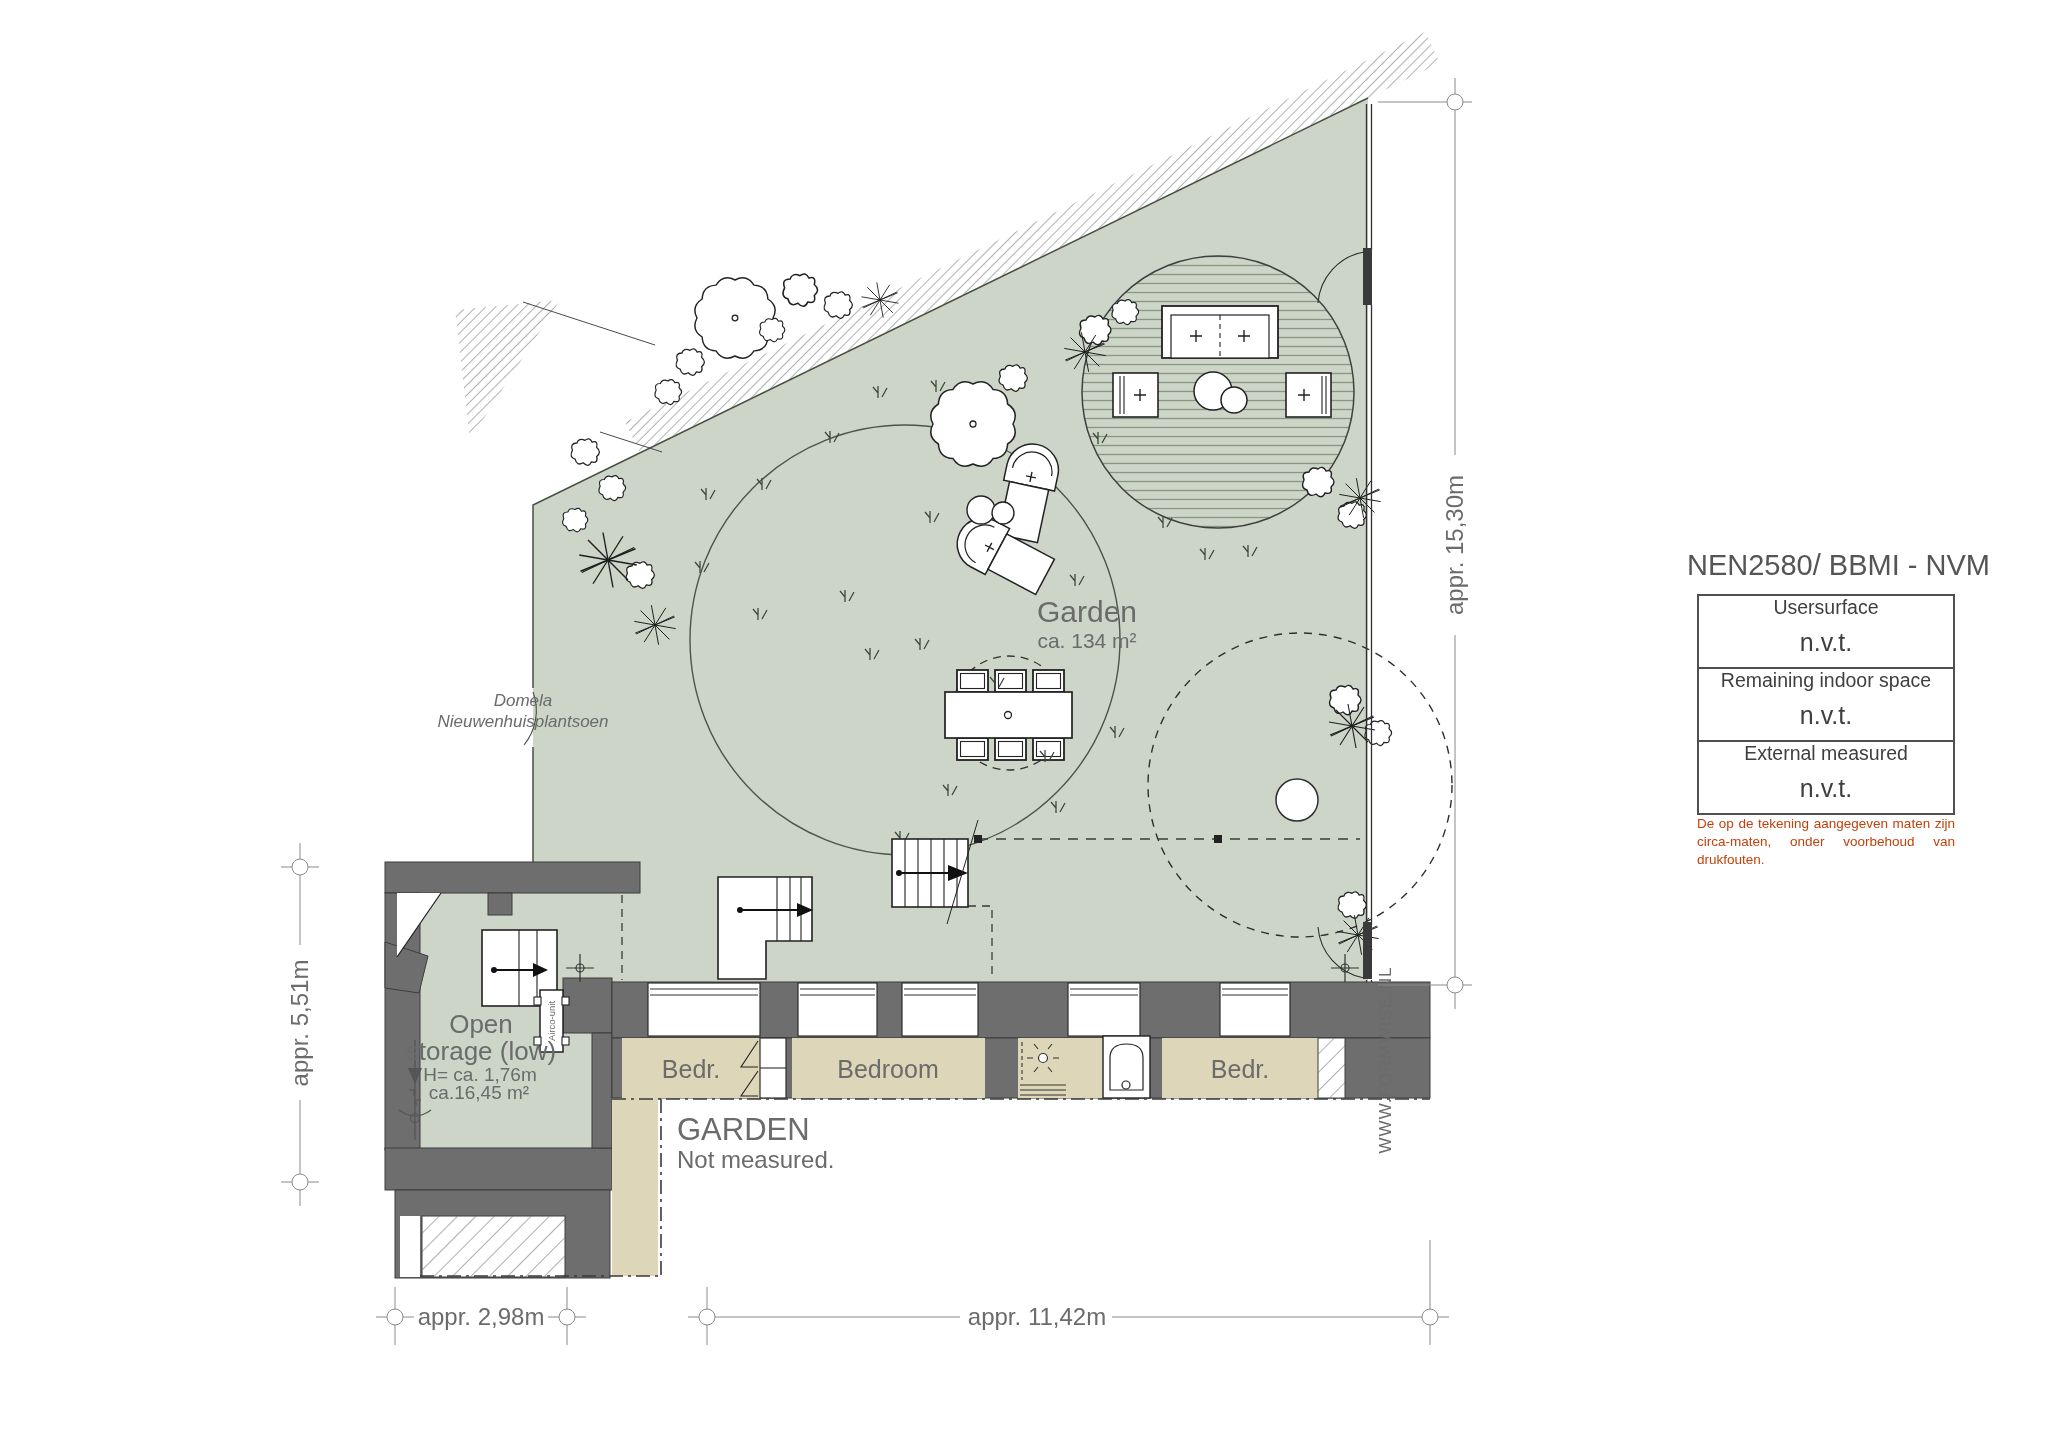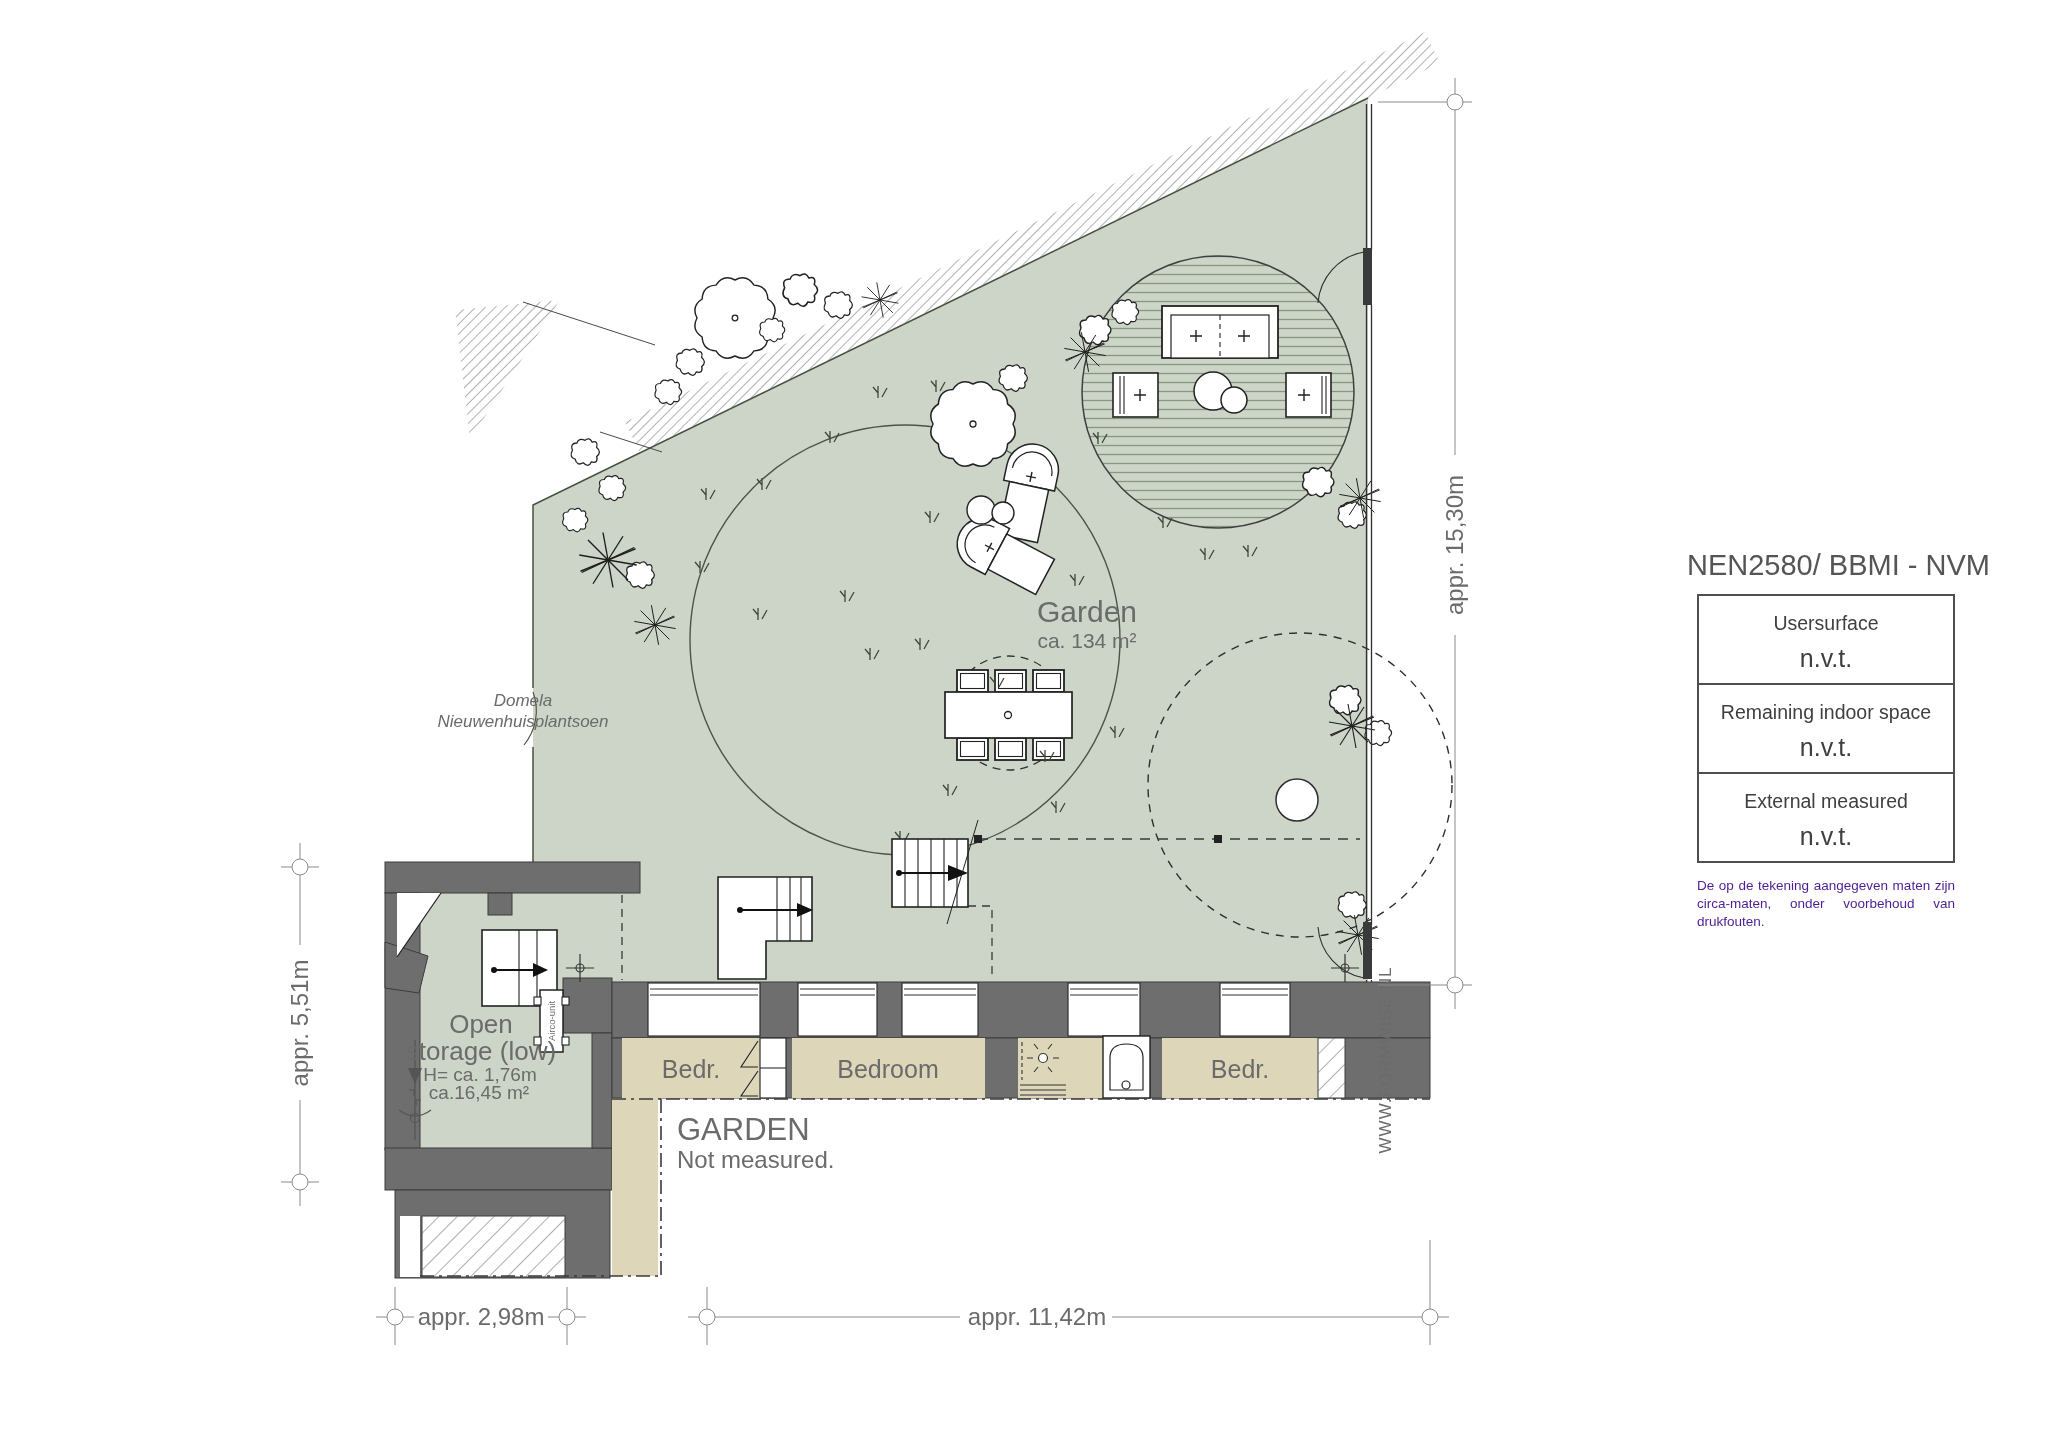--- a/index.html
+++ b/index.html
@@ -4,25 +4,25 @@
 <style>
   html,body{margin:0;padding:0;background:#ffffff;}
   .canvas{position:relative;width:2048px;height:1448px;background:#ffffff;overflow:hidden;
           font-family:"Liberation Sans", sans-serif;}
   svg{position:absolute;left:0;top:0;}
   svg text{font-family:"Liberation Sans", sans-serif;fill:#6b6b6b;}
   .title-block{position:absolute;left:1697px;top:530px;width:258px;color:#4a4a4a;}
   .tb-title{width:278px;margin-left:-10px;text-align:center;font-size:29px;color:#555;
             white-space:nowrap;margin-bottom:12px;margin-top:19px;}
   .tb-table{border:2px solid #4f4f4f;background:#fff;}
-  .tb-row{height:71px;border-bottom:2px solid #4f4f4f;text-align:center;padding-top:16px;box-sizing:content-box;}
+  .tb-row{height:71px;border-bottom:2px solid #4f4f4f;text-align:center;padding-top:0;box-sizing:content-box;}
   .tb-row:last-child{border-bottom:none;}
   .tb-label{font-size:19.5px;color:#3f3f3f;}
   .tb-value{font-size:25px;color:#3f3f3f;margin-top:9px;}
-  .tb-disclaimer{margin-top:14px;font-size:13.5px;line-height:1.35;text-align:justify;color:#4c1d95;}
+  .tb-disclaimer{font-size:13.5px;line-height:1.35;text-align:justify;color:#c2410c;}
 </style>
 </head>
 <body>
 
 <div class="canvas">
 
 <svg width="2048" height="1448" viewBox="0 0 2048 1448">
   <defs>
     <pattern id="hatchA" width="7" height="7" patternUnits="userSpaceOnUse" patternTransform="rotate(45)">
       <line x1="0" y1="0" x2="0" y2="7" stroke="#6f6f6f" stroke-width="1.1"></line>

